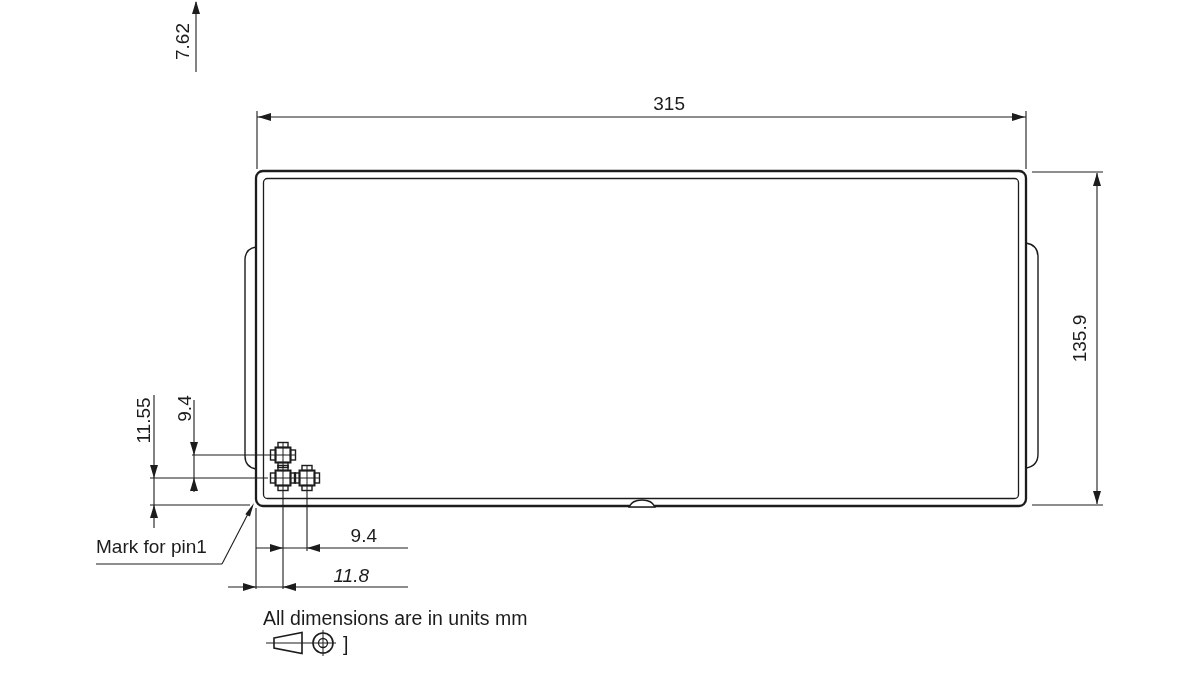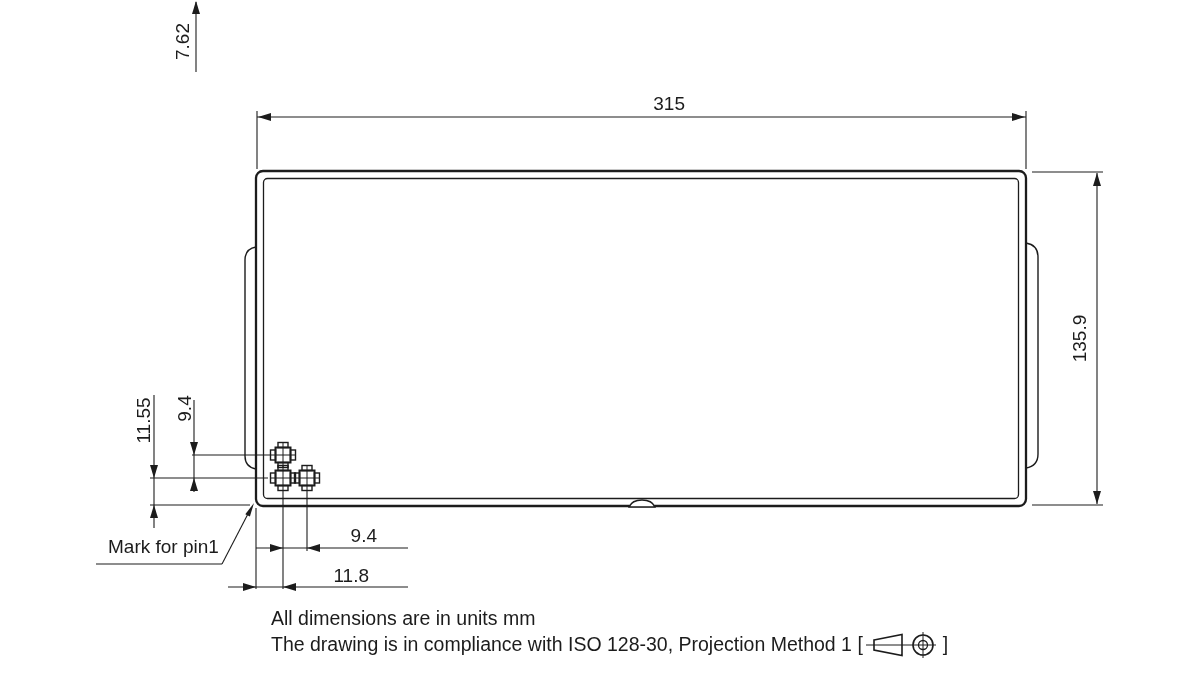--- a/index.html
+++ b/index.html
@@ -5,21 +5,21 @@
   html,body{margin:0;padding:0;background:#ffffff;}
   .canvas{
     position:relative;width:1200px;height:675px;background:#ffffff;overflow:hidden;
     font-family:"Liberation Sans", sans-serif;color:#1c1c1c;
   }
   .canvas svg.linework{position:absolute;left:0;top:0;}
   .lbl{position:absolute;font-size:19px;line-height:21px;color:#1c1c1c;white-space:nowrap;}
   .lbl.center{text-align:right;}
   .rot{transform:rotate(-90deg);transform-origin:center center;text-align:center;}
   .notes{position:absolute;left:263px;top:605px;font-size:19.5px;line-height:26px;}
-  .note-row{display:flex;align-items:flex-start;height:26px;margin-left:8px;}
+  .note-row{display:flex;align-items:flex-end;height:26px;}
   .proj-symbol{display:inline-block;margin:0 1px;}
 </style>
 </head>
 <body>
 
 <div class="canvas">
 
   <svg class="linework" width="1200" height="675" viewBox="0 0 1200 675" fill="none" stroke="#1c1c1c">
 
     <defs>
@@ -111,30 +111,29 @@
   <div class="lbl center" style="left:605px;top:93px;width:80px;">315</div>
 
   <div class="lbl rot" style="left:1039px;top:328px;width:80px;">135.9</div>
 
   <div class="lbl rot" style="left:103px;top:410px;width:80px;">11.55</div>
 
   <div class="lbl rot" style="left:154px;top:398px;width:60px;">9.4</div>
 
   <div class="lbl center" style="left:317px;top:525px;width:60px;">9.4</div>
 
-  <div class="lbl center" style="left:309px;top:565px;width:60px;">11.8</div>
+  <div class="lbl center" style="left:309px;top:565px;width:60px;font-style:italic;">11.8</div>
 
-  <div class="lbl" style="left:108px;top:536px;text-align:center;">Mark for pin1</div>
+  <div class="lbl" style="left:96px;top:536px;text-align:center;">Mark for pin1</div>
 
   <div class="notes">
     <div class="note-row">
       <span>All dimensions are in units mm</span>
     </div>
     <div class="note-row">
-      <span>The drawing is in compliance with ISO 128-30, Projection Method 1 [</span>
       <svg class="proj-symbol" width="78" height="28" viewBox="0 0 78 28" fill="none" stroke="#1c1c1c">
         <line x1="2" y1="14" x2="46" y2="14" stroke-width="1"></line>
         <polygon points="10,9 38,3.5 38,24.5 10,19" stroke-width="1.6"></polygon>
         <line x1="46" y1="14" x2="72" y2="14" stroke-width="1"></line>
         <line x1="59" y1="1" x2="59" y2="27" stroke-width="1"></line>
         <circle cx="59" cy="14" r="10" stroke-width="1.6"></circle>
         <circle cx="59" cy="14" r="4.5" stroke-width="1.3"></circle>
       </svg>
       <span>]</span>
     </div>

